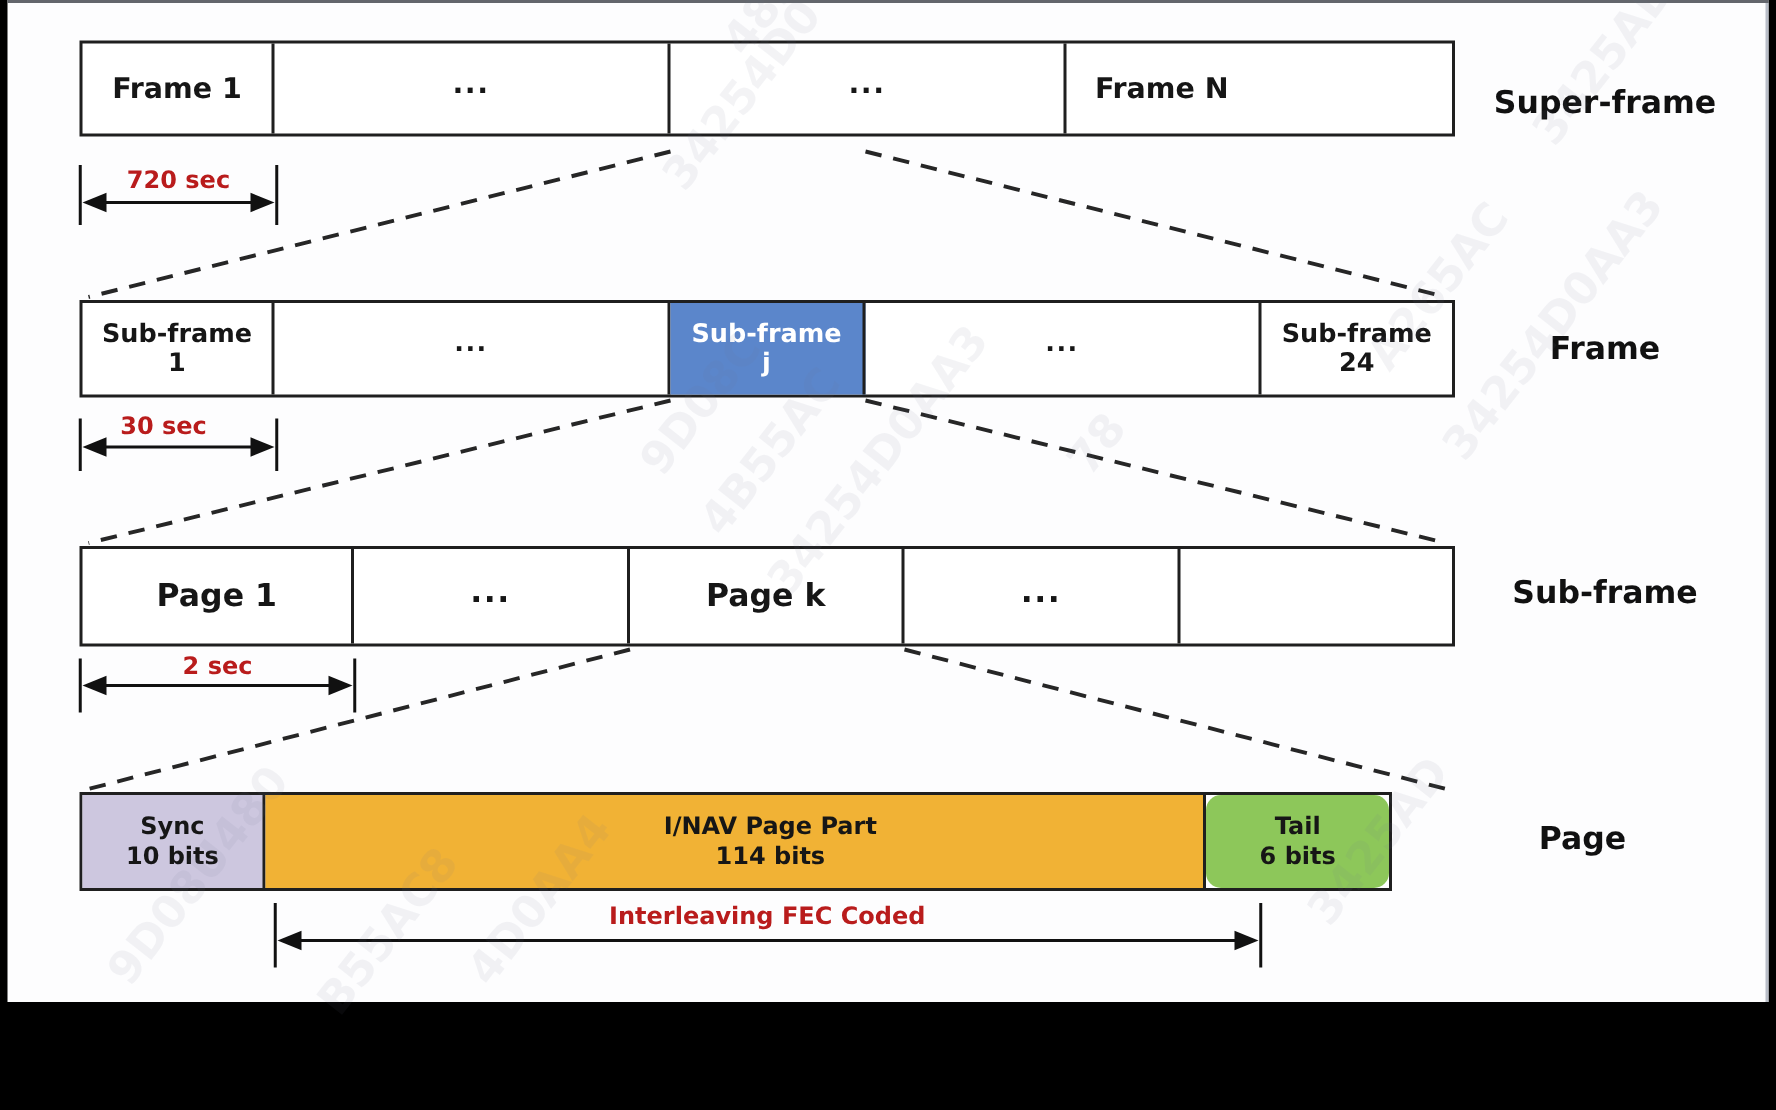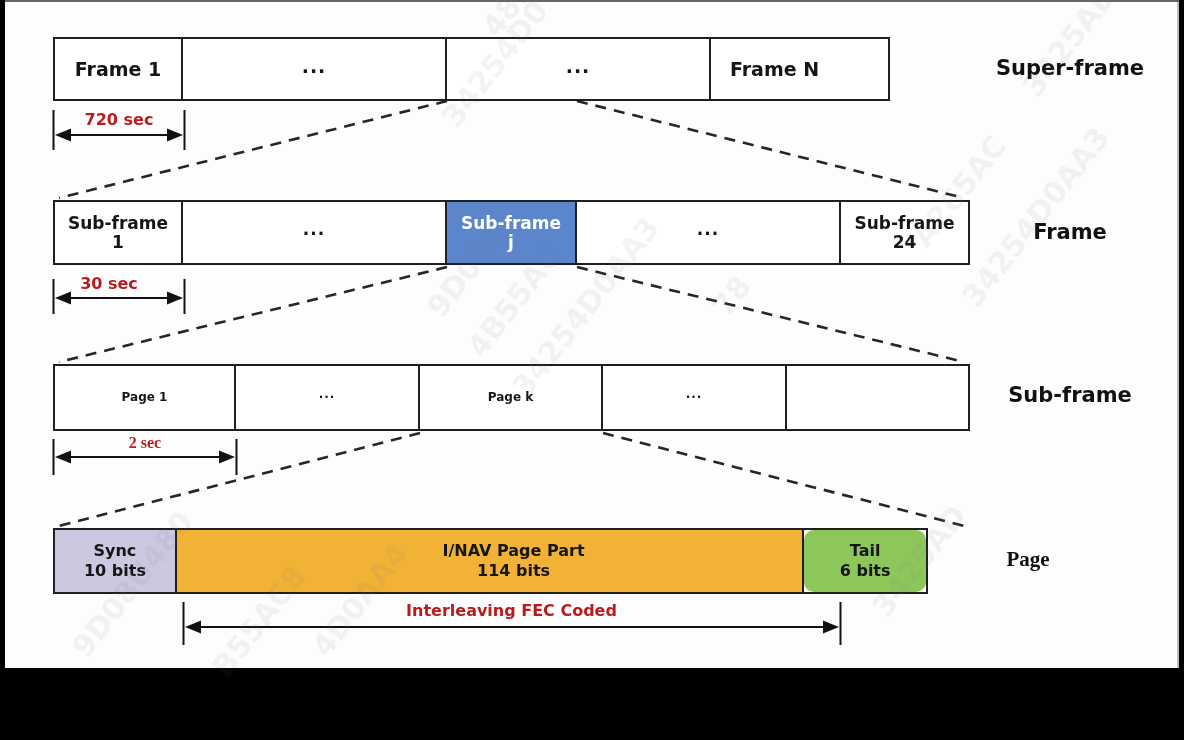--- a/index.html
+++ b/index.html
@@ -23,21 +23,21 @@
     border:2px solid #1f1f1f;background:#fff;
   }
   .cell{
     box-sizing:border-box;display:flex;flex-direction:column;justify-content:center;
     align-items:center;text-align:center;font-weight:bold;color:#161616;
     line-height:19px;
   }
   .cell.div{border-right:2px solid #1f1f1f;}
   .r1 .cell{font-size:19px;}
   .r2 .cell{font-size:17px;}
-  .r3 .cell{font-size:12px;}
+  .r3 .cell{font-size:21px;}
   .r4 .cell{font-size:16px;line-height:20px;}
   .dots{font-size:19px;letter-spacing:1px;padding-bottom:6px;}
   .hl-navy{background:var(--navy);color:#fff;}
   .hl-blue{background:var(--blue);color:#fff;}
   .bg-lav{background:var(--lavender);}
   .bg-org{background:var(--orange);}
   .bg-grn{background:var(--green);}
   .side-label{
     position:absolute;width:210px;text-align:center;font-weight:bold;
     font-size:21px;color:#111;
@@ -91,21 +91,21 @@
 
     <g stroke="#111" stroke-width="2">
       <line x1="178.5" y1="600" x2="178.5" y2="643"></line>
       <line x1="835.5" y1="600" x2="835.5" y2="643"></line>
       <line x1="188" y1="625" x2="826" y2="625"></line>
       <polygon points="180,625 196,618.5 196,631.5" fill="#111" stroke="none"></polygon>
       <polygon points="834,625 818,618.5 818,631.5" fill="#111" stroke="none"></polygon>
     </g>
   </svg>
 
-  <div class="row r1" style="left:48px;top:35px;width:837px;height:64px;">
+  <div class="row r1" style="left:48px;top:25px;width:917px;height:64px;">
     <div class="cell div" style="width:128px;">
         <span>Frame 1</span>
       </div>
     <div class="cell div dots" style="width:264px;">
         <span>...</span>
       </div>
     <div class="cell div dots" style="width:264px;">
         <span>...</span>
       </div>
     <div class="cell" style="width:127px;">
@@ -146,37 +146,37 @@
         <span>...</span>
       </div>
     <div class="cell div" style="width:183px;">
         <span>Page k</span>
       </div>
     <div class="cell div dots" style="width:184px;">
         <span>...</span>
       </div>
   </div>
   <div class="side-label" style="left:960px;top:381px;">Sub-frame</div>
-  <div class="dur-label" style="left:48px;width:184px;top:432px;font-family:Liberation Serif, serif;">2 sec</div>
+  <div class="dur-label" style="left:48px;width:184px;top:432px;">2 sec</div>
 
   <div class="row r4" style="left:48px;top:526px;width:875px;height:66px;">
     <div class="cell div bg-lav" style="width:128px;">
       <span>Sync</span>
       <span>10 bits</span>
     </div>
     <div class="cell div bg-org" style="width:657px;padding-left:48px;">
       <span>I/NAV Page Part</span>
       <span>114 bits</span>
     </div>
     <div class="cell bg-grn" style="width:128px;border-radius:10px;">
       <span>Tail</span>
       <span>6 bits</span>
     </div>
   </div>
-  <div class="side-label" style="left:918px;top:545px;font-family:Liberation Serif, serif;">Page</div>
+  <div class="side-label" style="left:945px;top:545px;">Page</div>
   <div class="dur-label" style="left:178px;width:657px;top:599px;">Interleaving FEC Coded</div>
 
   <div class="sheet-right-edge"></div>
   <div id="wm-layer">
       <span class="wm" style="left: 470px; top: 20px; transform: rotate(-52deg);">485-4B</span>
       <span class="wm" style="left: 430px; top: 110px; transform: rotate(-52deg);">34254D0</span>
       <span class="wm" style="left: 1010px; top: 80px; transform: rotate(-52deg);">3425AD0</span>
       <span class="wm" style="left: 900px; top: 230px; transform: rotate(-52deg);">A265AC</span>
       <span class="wm" style="left: 950px; top: 290px; transform: rotate(-52deg);">34254D0AA3</span>
       <span class="wm" style="left: 700px; top: 300px; transform: rotate(-52deg);">78</span>

